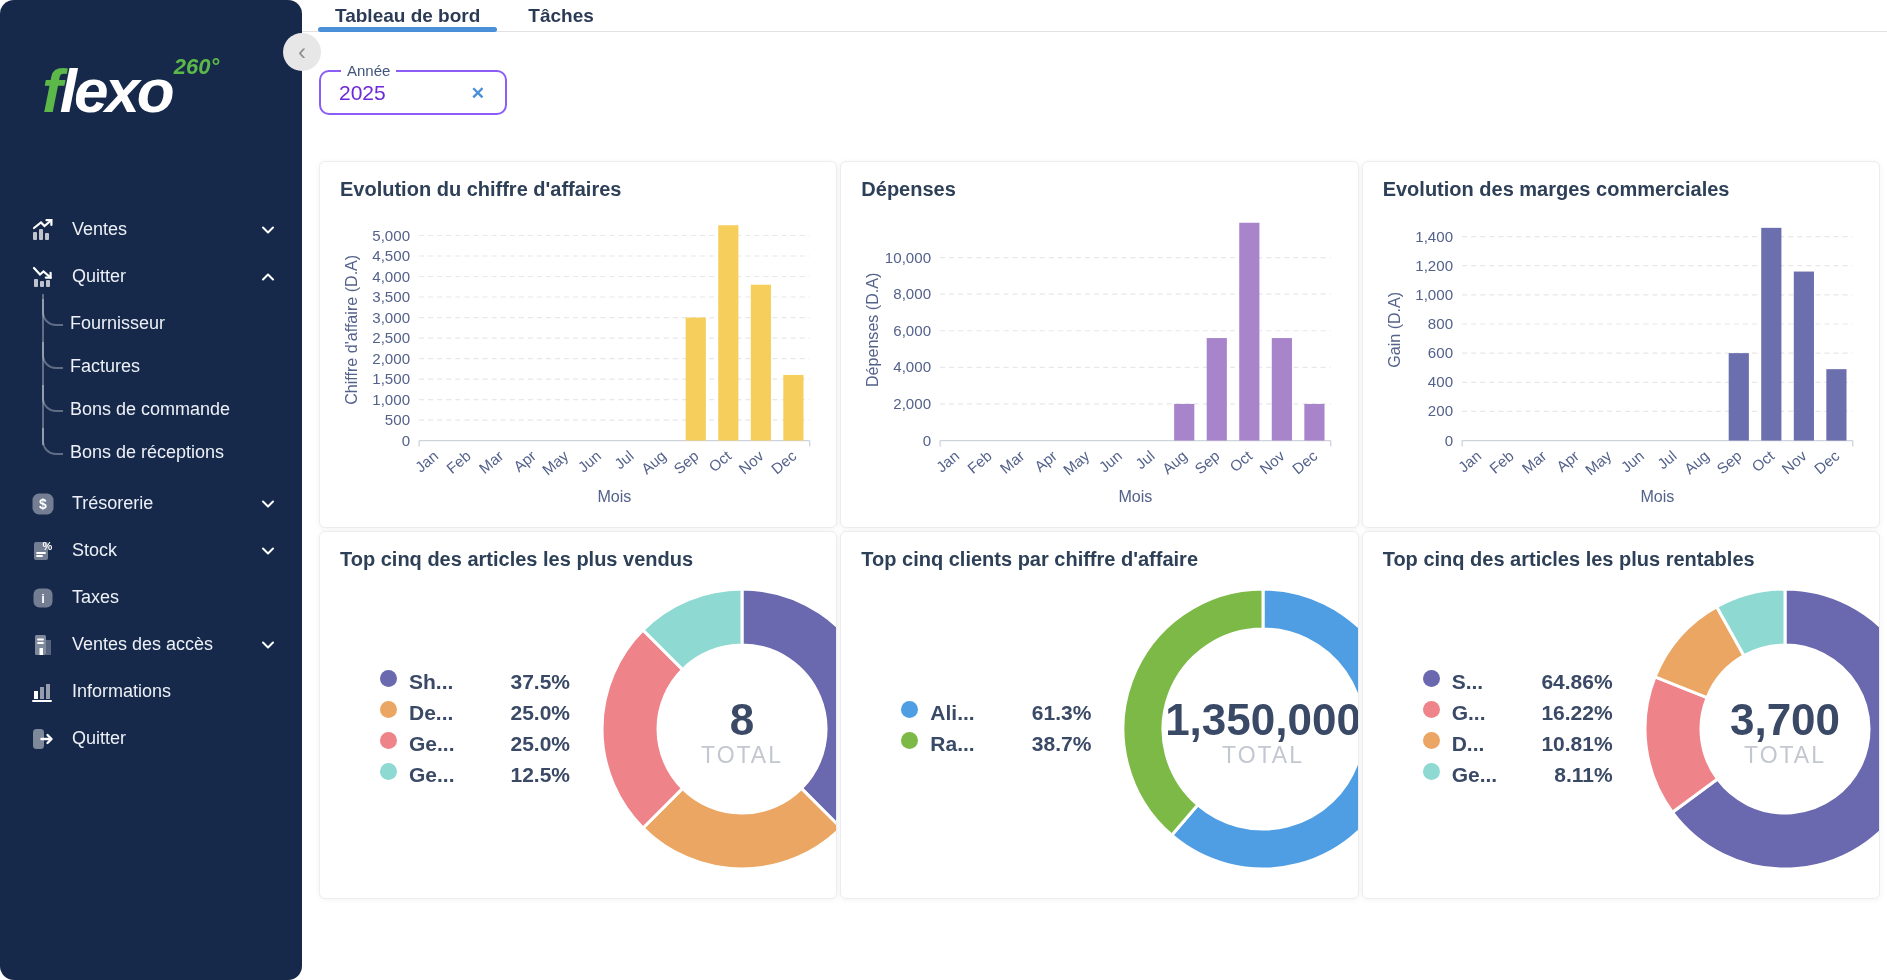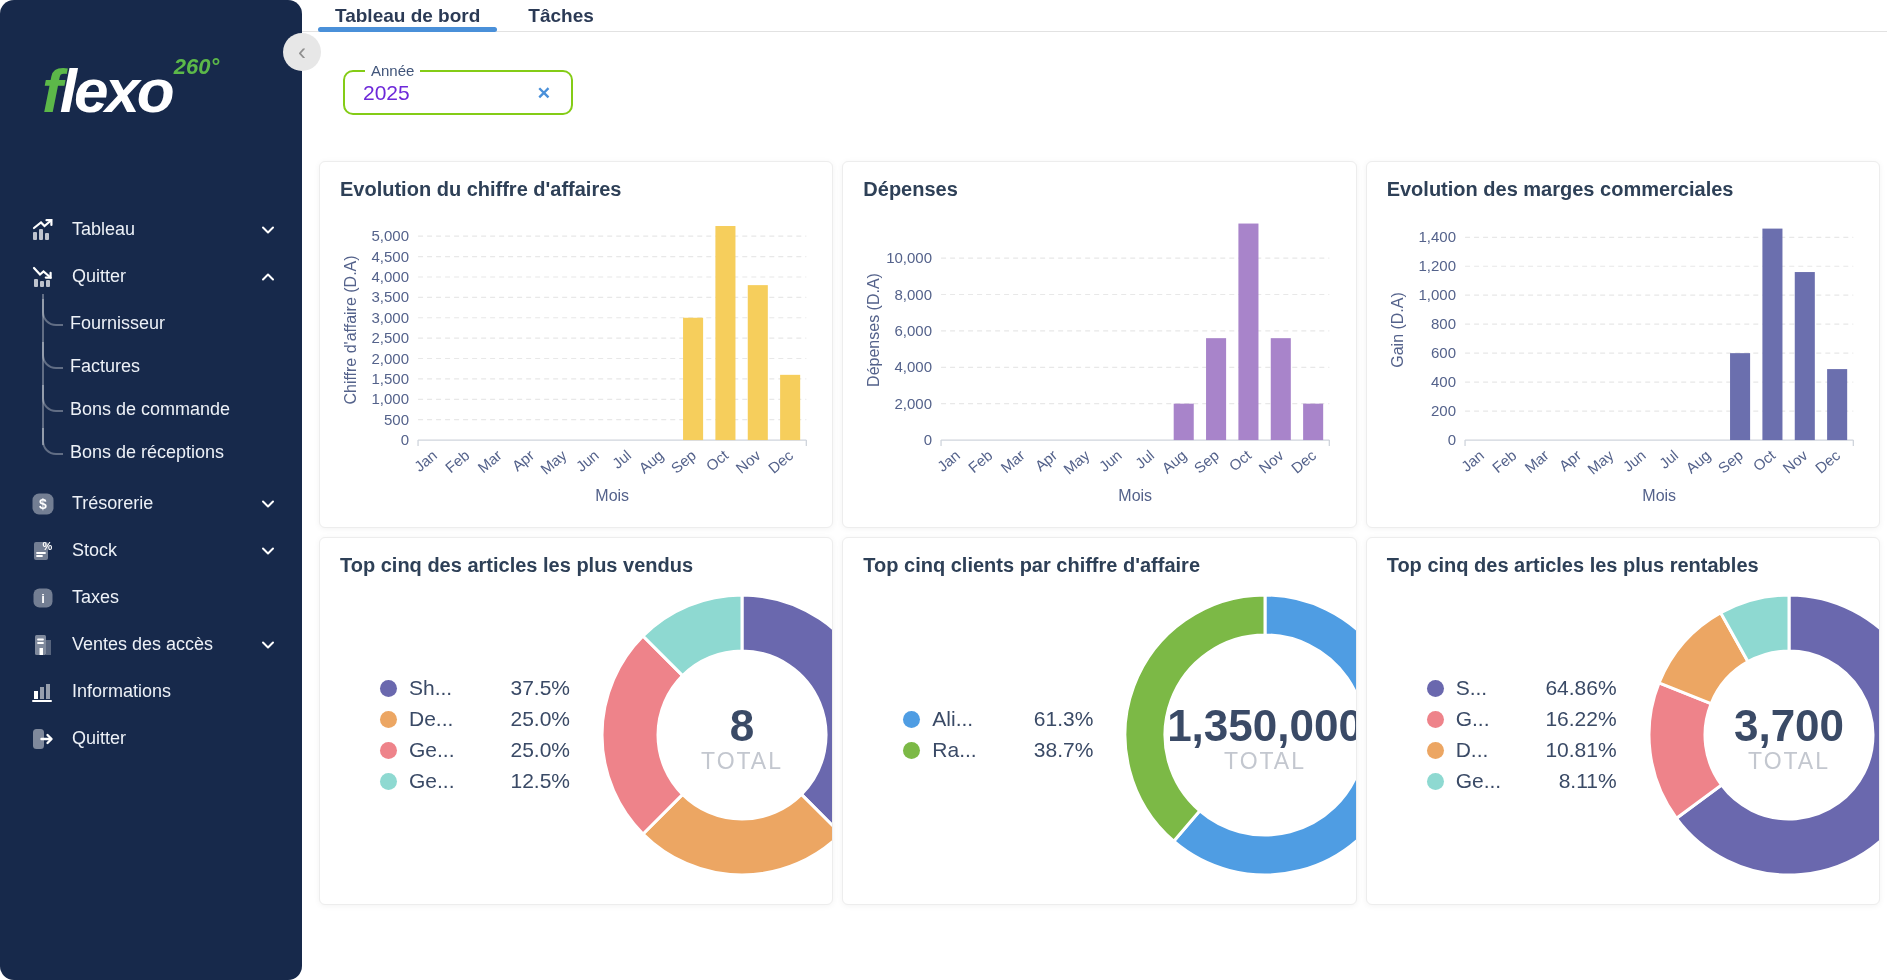--- a/index.html
+++ b/index.html
@@ -39,46 +39,46 @@
 
   
   .main { margin-left:302px; height:100%; }
   .tabbar { position:relative; display:flex; gap:44px; padding-left:31px;
     height:32px; border-bottom:1px solid #e2e2e2; }
   .tab { position:relative; display:flex; align-items:center; font-size:19px;
     font-weight:bold; color:#2b3a55; cursor:pointer; padding:0 2px; }
   .tab.active::after { content:""; position:absolute; left:-15px; right:-15px;
     bottom:-1px; height:5px; background:#4a90d9; border-radius:3px; }
 
-  .year-field { width:230px; margin:30px 0 0 41px; border:2px solid #84cc16;
+  .year-field { width:188px; margin:30px 0 0 17px; border:2px solid #8b5cf6;
     border-radius:10px; padding:1px 12px 8px 12px; }
   .year-field legend { padding:0 6px; margin-left:8px; font-size:15px;
     color:#41557a; }
   .year-row { display:flex; align-items:center; justify-content:space-between;
     padding:1px 4px 0 6px; }
   .year-value { font-size:21px; color:#6d28d9; }
   .year-clear { background:none; border:none; color:#4a90d9; font-size:17px;
     font-weight:bold; cursor:pointer; padding:0 4px; }
 
   .grid { margin:46px 7px 0 17px; display:grid;
     grid-template-columns:repeat(3,1fr); grid-template-rows:367px 368px;
-    gap:9px; }
+    gap:3px; }
   .card { background:#fff; border:1px solid #ededed; border-radius:6px;
     box-shadow:0 1px 6px rgba(0,0,0,.05); padding:16px 20px; overflow:hidden; }
   .card-title { font-size:20px; font-weight:bold; color:#2e4057;
     margin-bottom:4px; }
   svg.chart { width:100%; height:302px; display:block; }
   svg text { font-family:"Liberation Sans","DejaVu Sans",sans-serif; }
   .tick { font-size:15px; fill:#54628b; }
   .axis-title { font-size:16px; fill:#54628b; }
 
   .donut-body { display:flex; align-items:center; height:307px; }
   .legend { margin-left:40px; width:190px; flex:none; }
-  .legend-item { display:flex; align-items:center; margin:7px 0;
-    font-size:21px; font-weight:normal; color:#3a4a66; cursor:pointer; }
+  .legend-item { display:flex; align-items:flex-start; margin:7px 0;
+    font-size:21px; font-weight:bold; color:#3a4a66; cursor:pointer; }
   .legend-dot { width:17px; height:17px; border-radius:50%; margin-right:12px;
     flex:none; }
   .legend-pct { margin-left:auto; text-align:right; }
   svg.donut { width:300px; height:300px; margin-left:22px; flex:none; }
   .donut-total { font-size:44px; font-weight:bold; fill:#3a4a66; }
   .donut-total-label { font-size:23px; fill:#c3c7cf; letter-spacing:2px; }
 </style>
 </head>
 <body>
 
@@ -92,21 +92,21 @@
           <svg viewBox="0 0 26 26">
             <g fill="rgba(255,255,255,.72)">
               <rect x="3" y="15" width="4" height="8" rx="1"></rect>
               <rect x="9" y="12" width="4" height="11" rx="1"></rect>
               <rect x="15" y="16" width="4" height="7" rx="1"></rect>
             </g>
             <path d="M4 11 L11 5.5 L14.5 9 L21 3.5" fill="none" stroke="#fff" stroke-width="2.2" stroke-linecap="round"></path>
             <path d="M16.5 3.2 H21.4 V8" fill="none" stroke="#fff" stroke-width="2.2" stroke-linecap="round"></path>
           </svg>
         </span>
-        <span class="lbl">Tableau</span>
+        <span class="lbl">Ventes</span>
         <span class="chev down">
           <svg viewBox="0 0 16 16">
             <path d="M3 5.5 L8 10.5 L13 5.5" fill="none" stroke="#fff" stroke-width="2" stroke-linecap="round" stroke-linejoin="round"></path>
           </svg>
         </span>
       </div>
       <div class="mi">
         <span class="ic">
           <svg viewBox="0 0 26 26">
             <path d="M4 4 L10 10.5 L13.5 7.5 L20.5 13.5" fill="none" stroke="#fff" stroke-width="2.2" stroke-linecap="round"></path>

